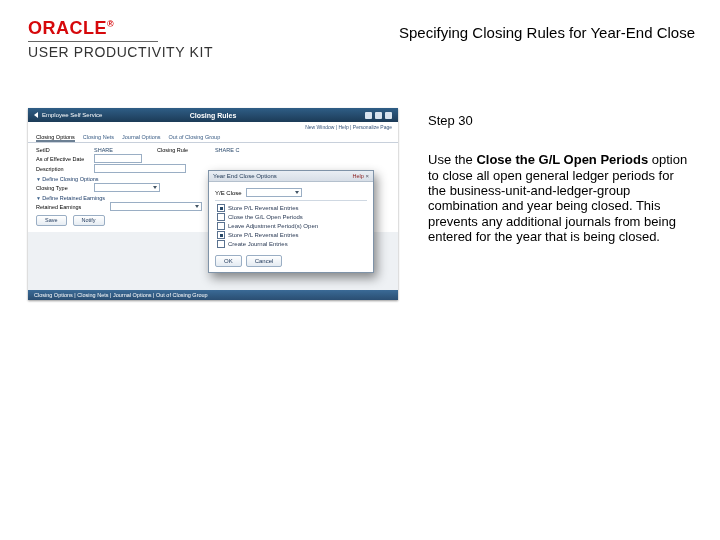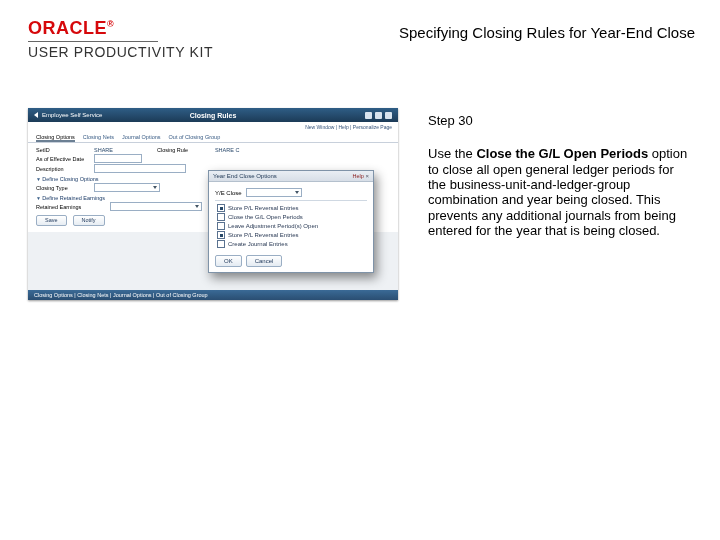--- a/index.html
+++ b/index.html
@@ -196,21 +196,21 @@
   
   .rightcol {
     position: absolute;
     left: 428px;
     top: 113px;
     width: 260px;
     font-size: 13px;
     line-height: 1.18;
     color: #000;
   }
-  .step-hd { margin-bottom: 18px; }
+  .step-hd { margin-bottom: 24px; }
   .instr b { font-weight: bold; }
 </style>
 </head>
 <body>
 <div class="page">
 
 <div class="logo-block">
   <div class="logo-oracle">
     <span>ORACLE</span><span class="logo-reg">®</span>
   </div>

